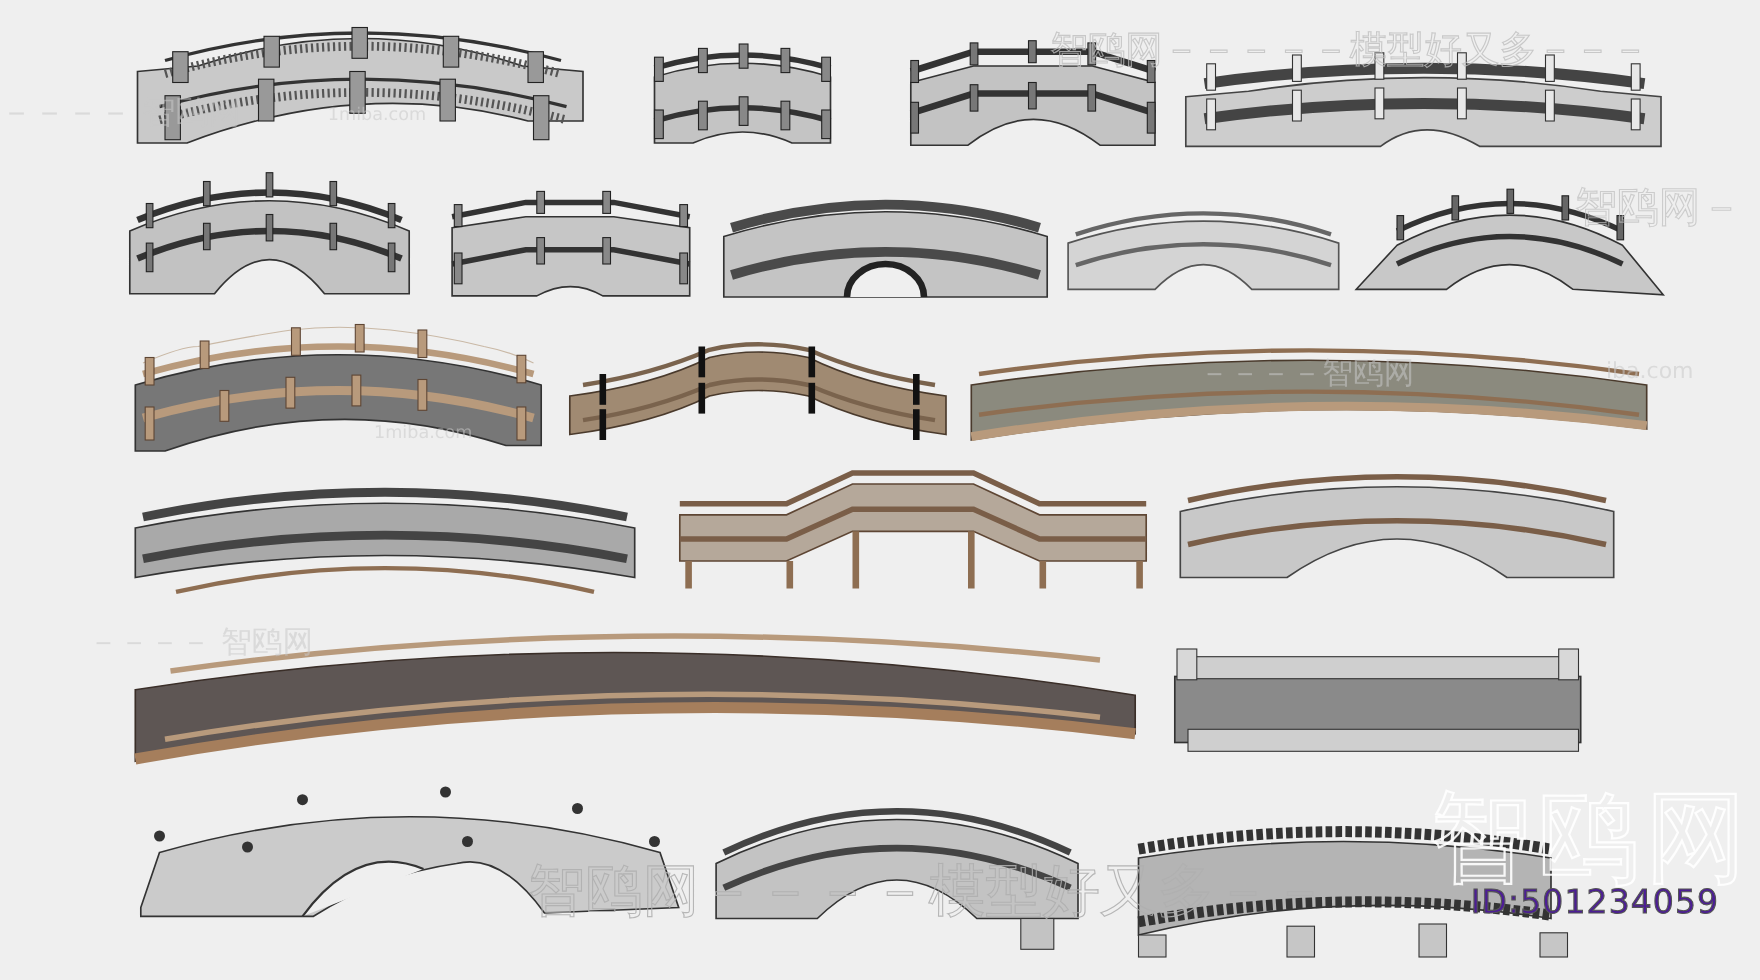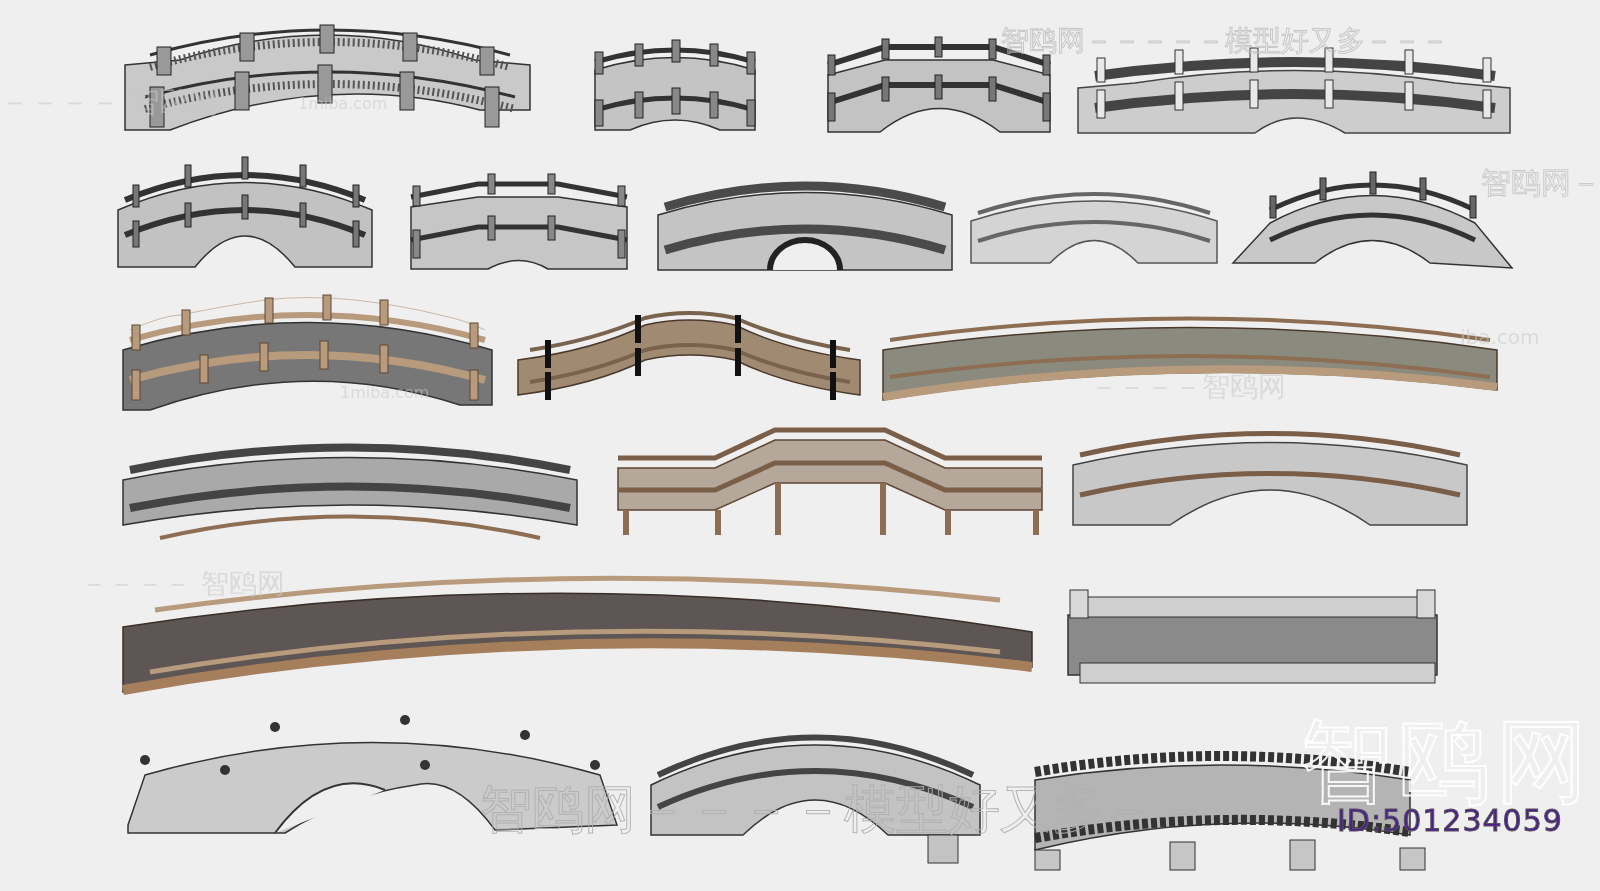--- a/index.html
+++ b/index.html
@@ -301,24 +301,24 @@
     <path d="M20 98 Q205 65 395 92" fill="none" stroke="#333" stroke-width="10" stroke-dasharray="6 3"></path>
     <g fill="#c6c6c6" stroke="#333">
         <rect x="20" y="110" width="25" height="20"></rect>
         <rect x="155" y="102" width="25" height="28"></rect>
         <rect x="275" y="100" width="25" height="30"></rect>
         <rect x="385" y="108" width="25" height="22"></rect>
       </g>
   </svg>
 </div>
 
-<div class="wm" style="left:1001px;top:22px;font-size:28px;color:transparent;-webkit-text-stroke:1px rgba(190,190,190,0.8);">智鸥网－－－－－模型好又多－－－</div>
+<div class="wm" style="left:955px;top:22px;font-size:34px;color:transparent;-webkit-text-stroke:1px rgba(190,190,190,0.8);">智鸥网－－－－－模型好又多－－－</div>
 <div class="wm" style="left:0px;top:82px;font-size:30px;">－－－－ 智鸥网</div>
 <div class="wm" style="left:298px;top:94px;font-size:16px;">1miba.com</div>
 <div class="wm" style="left:340px;top:383px;font-size:16px;">1miba.com</div>
-<div class="wm" style="left:1481px;top:163px;font-size:30px;color:transparent;-webkit-text-stroke:1px rgba(190,190,190,0.7);">智鸥网－</div>
-<div class="wm" style="left:1090px;top:320px;font-size:28px;margin-top:48px;">－－－－智鸥网</div>
+<div class="wm" style="left:1432px;top:163px;font-size:38px;color:transparent;-webkit-text-stroke:1px rgba(190,190,190,0.7);">智鸥网－</div>
+<div class="wm" style="left:1090px;top:320px;font-size:28px;">－－－－智鸥网</div>
 <div class="wm" style="left:1460px;top:325px;font-size:20px;">iba.com</div>
 <div class="wm" style="left:80px;top:565px;font-size:28px;">－－－－ 智鸥网</div>
 <div class="wm" style="left:480px;top:775px;font-size:52px;color:transparent;-webkit-text-stroke:1px rgba(175,175,175,0.9);">智鸥网－－－－模型好又多－－</div>
 
 <div class="wm-big" style="left:1300px;top:700px;">智鸥网</div>
 <div class="wm-id" style="left:1337px;top:803px;">ID:501234059</div>
 
 </body></html>

